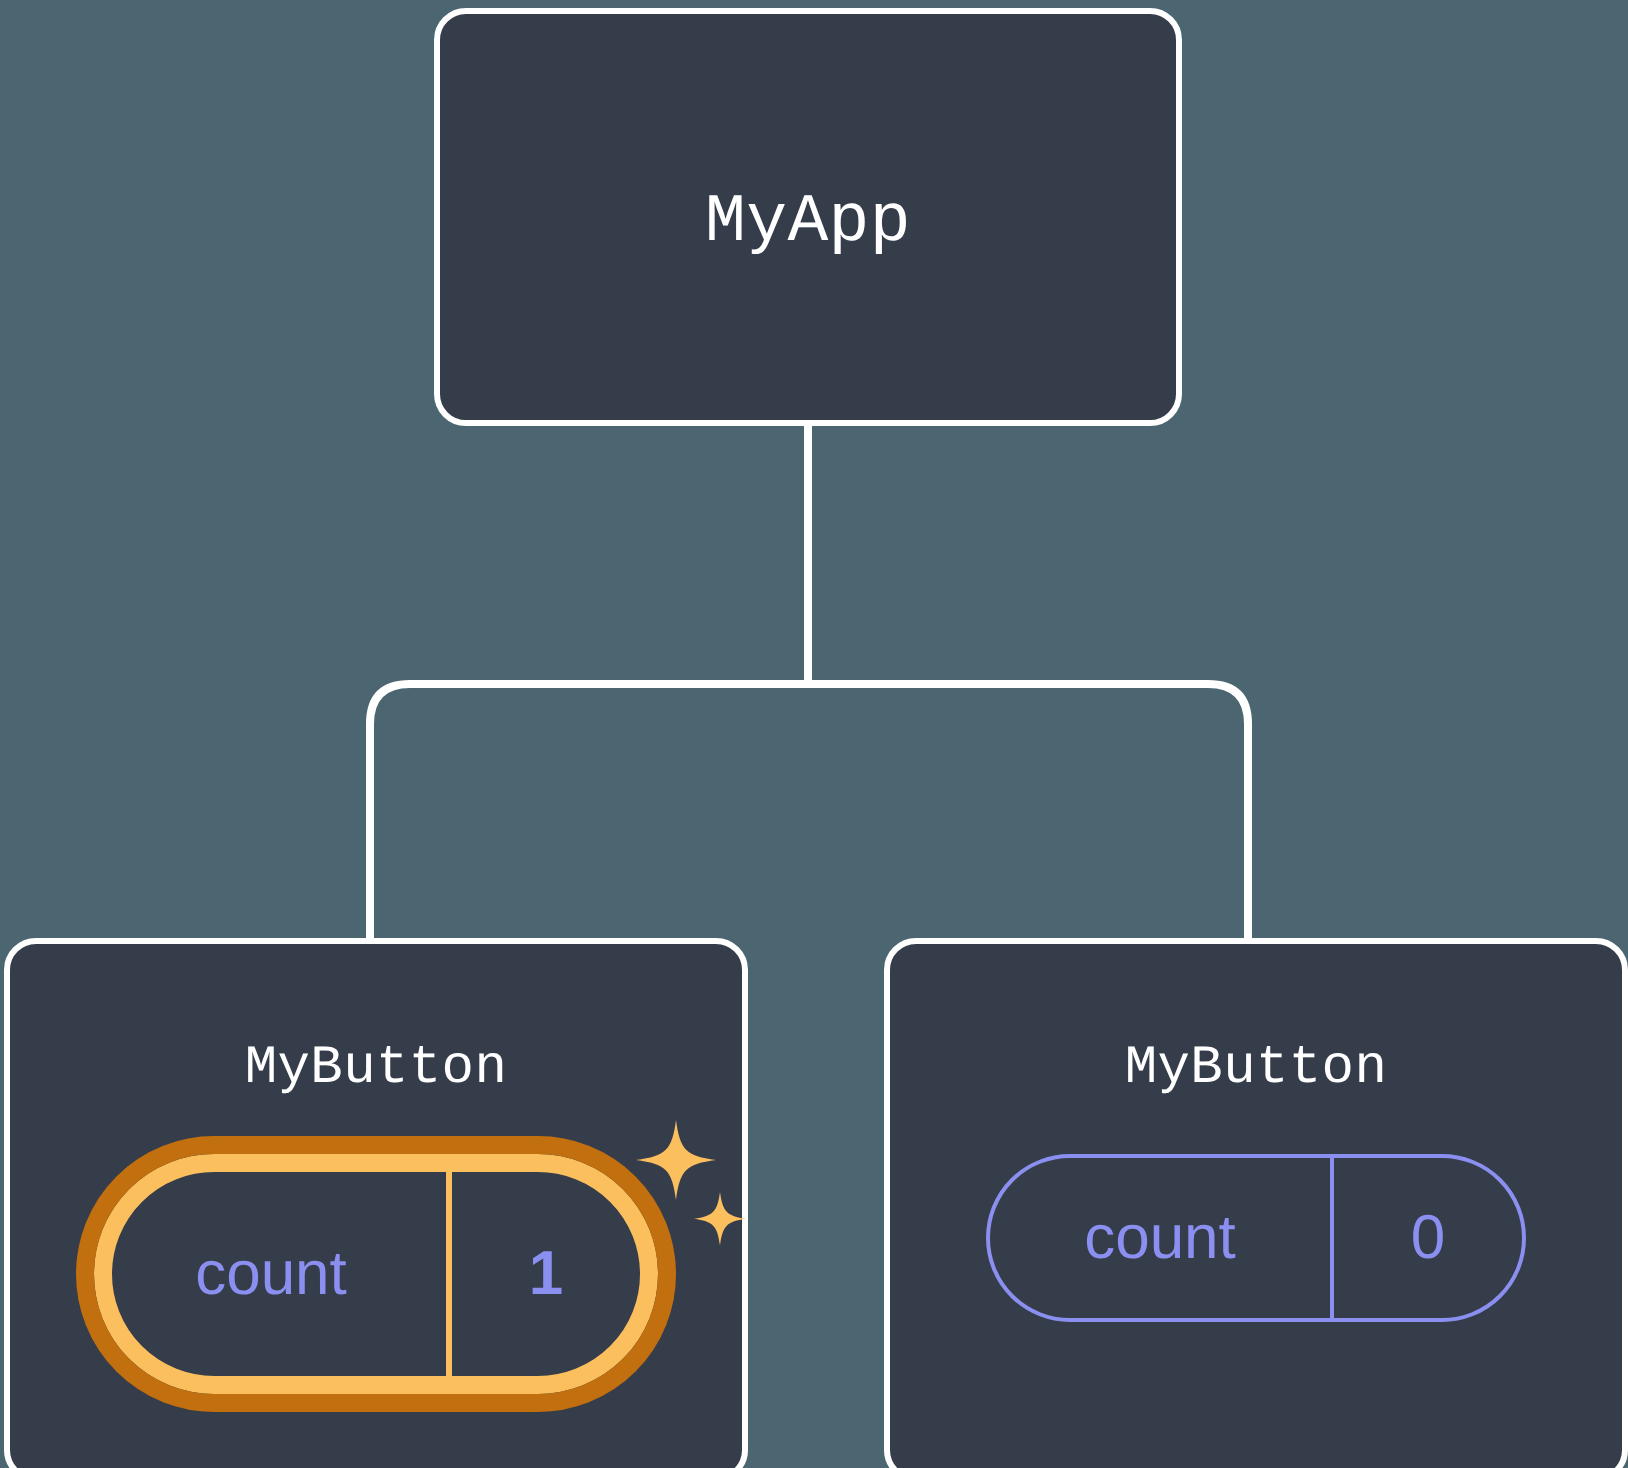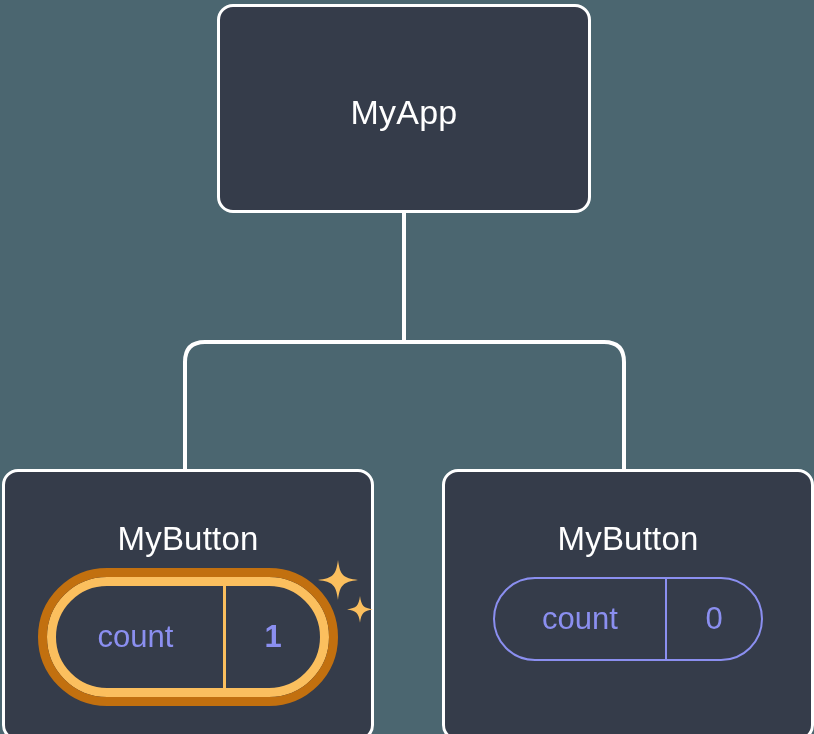--- a/index.html
+++ b/index.html
@@ -59,29 +59,30 @@
   }
 
   .node-title {
     position: absolute;
     left: 0;
     width: 100%;
     text-align: center;
     color: #ffffff;
     font-weight: 400;
     letter-spacing: 0.2px;
+    font-family: Liberation Mono, monospace;
   }
   .node-root .node-title {
     top: 86px;
     font-size: 34px;
   }
   .node-child-left .node-title,
   .node-child-right .node-title {
     top: 48px;
-    font-size: 33px;
+    font-size: 27px;
   }
 
   
   .pill-wrap {
     position: absolute;
     left: 50%;
     transform: translateX(-50%);
     top: 105px;
   }
   .pill {

